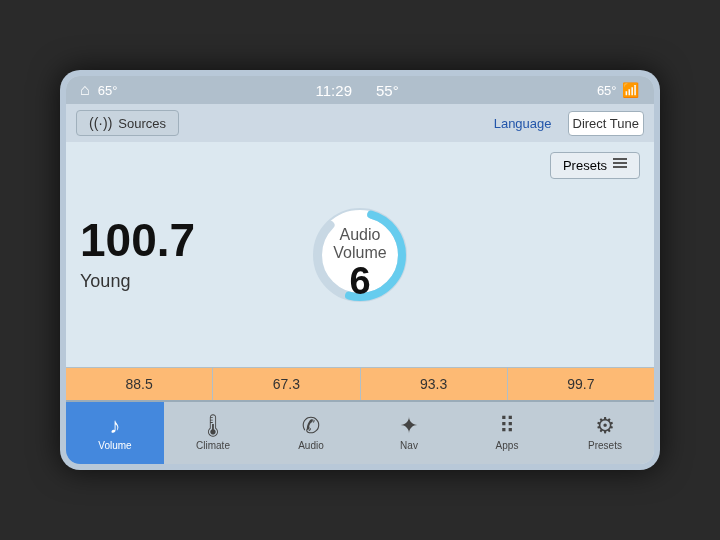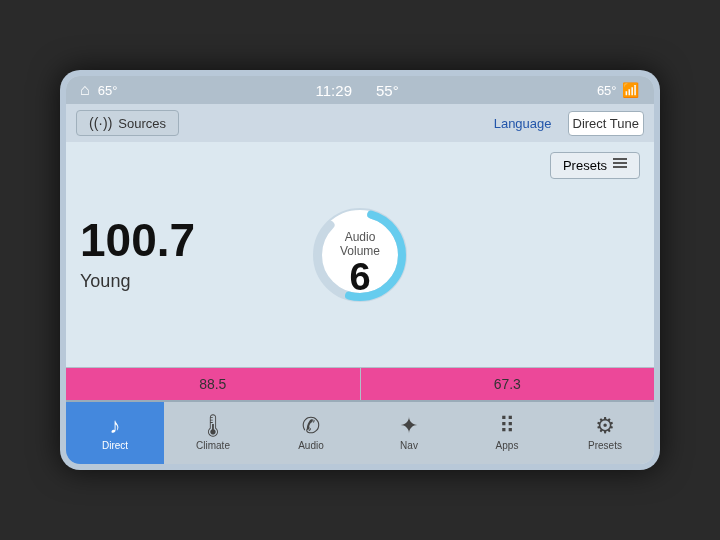--- a/index.html
+++ b/index.html
@@ -145,21 +145,21 @@
       height: 110px;
     }
     .volume-inner {
       position: absolute;
       top: 50%;
       left: 50%;
       transform: translate(-50%, -50%);
       text-align: center;
     }
     .volume-label {
-      font-size: 12px;
+      font-size: 16px;
       color: #555;
       display: block;
       margin-top: 16px;
     }
     .volume-number {
       font-size: 38px;
       font-weight: bold;
       color: #111;
       line-height: 1;
     }
@@ -197,21 +197,21 @@
       border-top: 1px solid #b0bfc8;
     }
     .preset-item {
       flex: 1;
       text-align: center;
       padding: 8px 17px;
       font-size: 14px;
       color: #333;
       border-right: 1px solid #b0bfc8;
       cursor: pointer;
-      background: #ec4899;
+      background: #fdba74;
     }
     .preset-item:last-child { border-right: none; }
 
     
     .bottom-nav {
       display: flex;
       background: #c0ccd6;
       border-top: 2px solid #9aabb8;
       min-height: 64px;
     }
@@ -296,28 +296,30 @@
             <span></span>
               <span></span>
               <span></span>
           </div>
         </div>
       </div>
 
       <div class="presets-row">
         <div class="preset-item">88.5</div>
         <div class="preset-item">67.3</div>
+        <div class="preset-item">93.3</div>
+        <div class="preset-item">99.7</div>
       </div>
 
     </div>
 
     <div class="bottom-nav">
       <div class="nav-item active">
         <span class="nav-icon">♪</span>
-        <span class="nav-label">Direct</span>
+        <span class="nav-label">Volume</span>
       </div>
       <div class="nav-item">
         <span class="nav-icon">🌡</span>
         <span class="nav-label">Climate</span>
       </div>
       <div class="nav-item">
         <span class="nav-icon">✆</span>
         <span class="nav-label">Audio</span>
       </div>
       <div class="nav-item">

